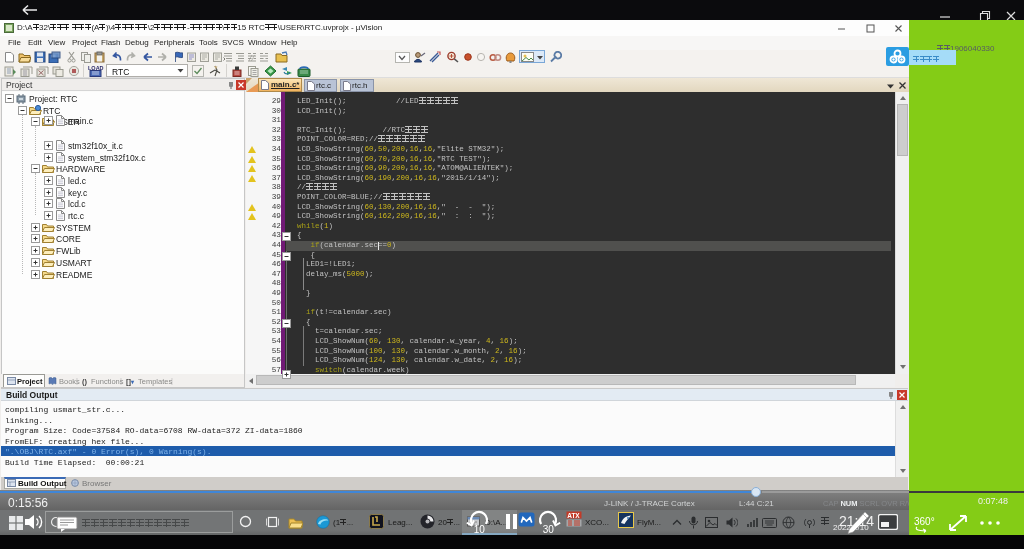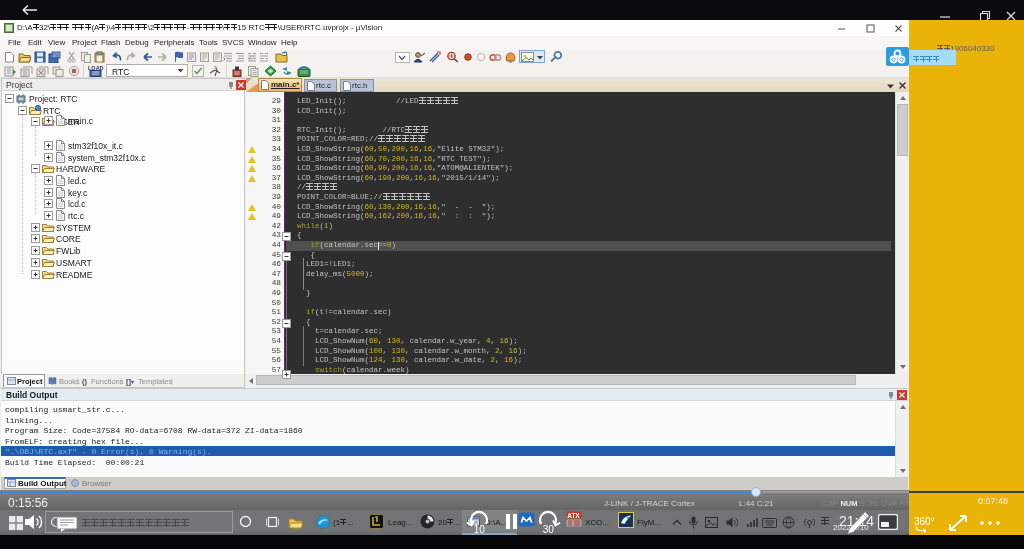--- a/index.html
+++ b/index.html
@@ -21,35 +21,35 @@
 #tb1{left:0;top:30px;width:909px;height:14px;background:#f4f2ef}
 #tb2{left:0;top:44px;width:909px;height:14px;background:#f4f2ef;border-bottom:1px solid #ddd}
 
 #proj{left:1px;top:58px;width:244px;height:310px;background:#fbfbfa;border:1px solid #c6c6c6}
 #projhead{left:0;top:0;width:242px;height:12px;background:#efedeb;border-bottom:1px solid #d5d5d5;font-size:8.5px;color:#333}
 #tree{left:0;top:13px;width:242px;height:268px;background:#fdfdfd;font-size:8.5px;color:#1a1a1a}
 #projtabs{left:1px;top:354px;width:243px;height:13px;font-size:7.5px;color:#555;background:#f2f0ee}
 
 #edtabs{left:246px;top:58px;width:663px;height:14px;background:linear-gradient(180deg,#efe7d6,#e2d7bf)}
 #editor{left:246px;top:72px;width:649px;height:282px;background:#2e2e2e;font-family:"Liberation Mono",monospace;font-size:7.5px;line-height:9.6px;color:#c2c2c2;white-space:pre}
-#gutter{left:246px;top:72px;width:39px;height:282px;background:#f6f6f6;border-right:1px solid #701a75;z-index:1}
+#gutter{left:246px;top:72px;width:39px;height:282px;background:#f6f6f6;border-right:4px solid #701a75;z-index:1}
 #vsb{left:895px;top:72px;width:14px;height:282px;background:#f0f0f0;border-left:1px solid #dcdcdc}
 #hsb{left:246px;top:354px;width:649px;height:13px;background:#f0f0f0}
 
 #bohead{left:1px;top:368px;width:907px;height:13px;background:#e3ebf3;border-top:1px solid #c9c9c9;border-bottom:1px solid #d0d5da;font-size:8.5px;color:#1a1a1a;font-weight:bold}
 #bo{left:1px;top:381px;width:894px;height:76px;background:#fbfbfb;font-family:"Liberation Mono",monospace;font-size:8px;line-height:9.4px;color:#222;white-space:pre}
 #bosb{left:895px;top:381px;width:13px;height:76px;background:#f0f0f0;border-left:1px solid #ddd}
 #wintabs{left:1px;top:457px;width:907px;height:13px;background:#d0cdc9;font-size:8px;color:#333}
 
 #status{left:0;top:470px;width:909px;height:20px;background:linear-gradient(180deg,#828282,#646464);color:#d2d4d5;font-size:8px}
 #progress{left:0;top:490px;width:1024px;height:4px}
 #taskbar{left:0;top:510px;width:909px;height:25px;background:linear-gradient(180deg,#717374 0 80%,#636566)}
 #botblack{left:0;top:535px;width:1024px;height:14px;background:#050507}
 
-#rightcol{left:909px;top:20px;width:115px;height:515px;background:#eab308}
+#rightcol{left:909px;top:20px;width:115px;height:515px;background:#84cc16}
 .trow{position:absolute;left:0;width:242px;height:11px;white-space:nowrap}
 .n{color:#cdb71d}.k{color:#a8a018}
 #editor .ln{position:absolute;left:51px;white-space:pre}
 .gn{position:absolute;width:35px;text-align:right;color:#3c3c3c;font-family:"Liberation Mono",monospace;font-size:7.8px}
 .warn{position:absolute;width:0;height:0;border-left:4px solid transparent;border-right:4px solid transparent;border-bottom:7px solid #e3c31e}
 .wlabel{font-size:8px;color:#1a1a1a}
 .tray{font-size:8px;color:#f0f0f0}
 svg{display:block}
 </style></head>
 <body>

